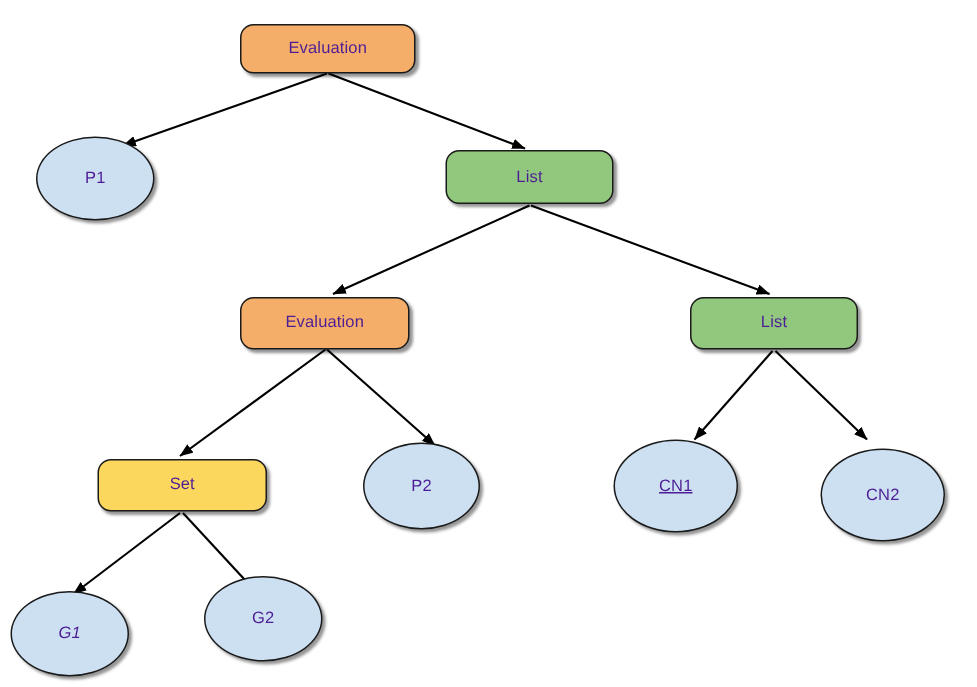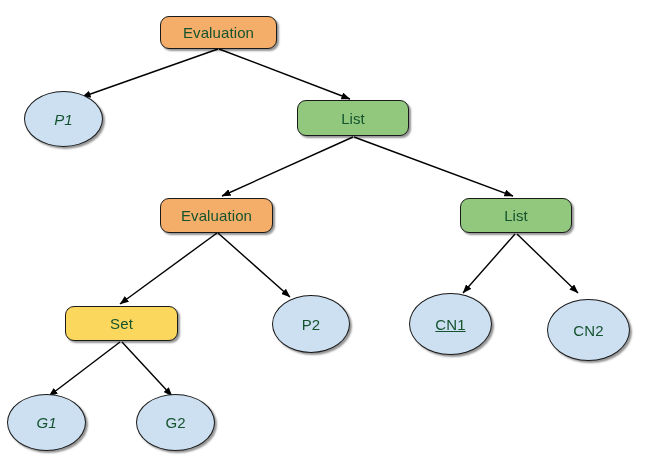--- a/index.html
+++ b/index.html
@@ -25,22 +25,22 @@
     top: 0;
     width: 651px;
     height: 458px;
   }
   .node {
     position: absolute;
     box-sizing: border-box;
     display: flex;
     align-items: center;
     justify-content: center;
-    color: #14532d;
-    font-size: 15px;
+    color: #4c1d95;
+    font-size: 11px;
     line-height: 1;
     letter-spacing: 0.1px;
     white-space: nowrap;
     border: 1.3px solid #1a1a1a;
   }
   .node-rect {
     border-radius: 9px;
     box-shadow: 2px 2px 2px rgba(0,0,0,0.42);
   }
   .node-ellipse {
@@ -73,45 +73,45 @@
         <line x1="517" y1="234" x2="578" y2="293" stroke="#000000" stroke-width="1.4" marker-end="url(#arrowhead)"></line>
         <line x1="120" y1="342" x2="49" y2="396" stroke="#000000" stroke-width="1.4" marker-end="url(#arrowhead)"></line>
         <line x1="122" y1="342" x2="172" y2="396" stroke="#000000" stroke-width="1.4" marker-end="url(#arrowhead)"></line>
       </g>
   </svg>
 
   <div id="nodes-group">
       <div class="node node-rect" style="left: 160px; top: 16px; width: 117px; height: 33px; background: rgb(245, 174, 105); border-color: rgb(26, 26, 26);">
         <span class="node-label">Evaluation</span>
       </div>
-      <div class="node node-ellipse" style="left: 24px; top: 91px; width: 79px; height: 56px; background: rgb(205, 224, 242); border-color: rgb(26, 26, 26); font-style: italic;">
+      <div class="node node-ellipse" style="left: 24px; top: 91px; width: 79px; height: 56px; background: rgb(205, 224, 242); border-color: rgb(26, 26, 26);">
         <span class="node-label">P1</span>
       </div>
       <div class="node node-rect" style="left: 297px; top: 100px; width: 112px; height: 36px; background: rgb(146, 200, 126); border-color: rgb(26, 26, 26);">
         <span class="node-label">List</span>
       </div>
       <div class="node node-rect" style="left: 160px; top: 198px; width: 113px; height: 35px; background: rgb(245, 174, 105); border-color: rgb(26, 26, 26);">
         <span class="node-label">Evaluation</span>
       </div>
       <div class="node node-rect" style="left: 460px; top: 198px; width: 112px; height: 35px; background: rgb(146, 200, 126); border-color: rgb(26, 26, 26);">
         <span class="node-label">List</span>
       </div>
       <div class="node node-rect" style="left: 65px; top: 306px; width: 113px; height: 35px; background: rgb(252, 215, 94); border-color: rgb(26, 26, 26);">
         <span class="node-label">Set</span>
       </div>
-      <div class="node node-ellipse" style="left: 272px; top: 295px; width: 78px; height: 58px; background: rgb(205, 224, 242); border-color: rgb(26, 26, 26); text-align: right;">
+      <div class="node node-ellipse" style="left: 242px; top: 295px; width: 78px; height: 58px; background: rgb(205, 224, 242); border-color: rgb(26, 26, 26); text-align: right;">
         <span class="node-label">P2</span>
       </div>
       <div class="node node-ellipse" style="left: 409px; top: 293px; width: 83px; height: 62px; background: rgb(205, 224, 242); border-color: rgb(26, 26, 26); text-decoration: underline;">
         <span class="node-label">CN1</span>
       </div>
       <div class="node node-ellipse" style="left: 547px; top: 299px; width: 83px; height: 62px; background: rgb(205, 224, 242); border-color: rgb(26, 26, 26);">
         <span class="node-label">CN2</span>
       </div>
       <div class="node node-ellipse" style="left: 7px; top: 394px; width: 79px; height: 57px; background: rgb(205, 224, 242); border-color: rgb(26, 26, 26); font-style: italic;">
         <span class="node-label">G1</span>
       </div>
-      <div class="node node-ellipse" style="left: 136px; top: 394px; width: 79px; height: 57px; background: rgb(205, 224, 242); border-color: rgb(26, 26, 26);">
+      <div class="node node-ellipse" style="left: 136px; top: 384px; width: 79px; height: 57px; background: rgb(205, 224, 242); border-color: rgb(26, 26, 26);">
         <span class="node-label">G2</span>
       </div>
     </div>
 
 </div>
 
 </body></html>

